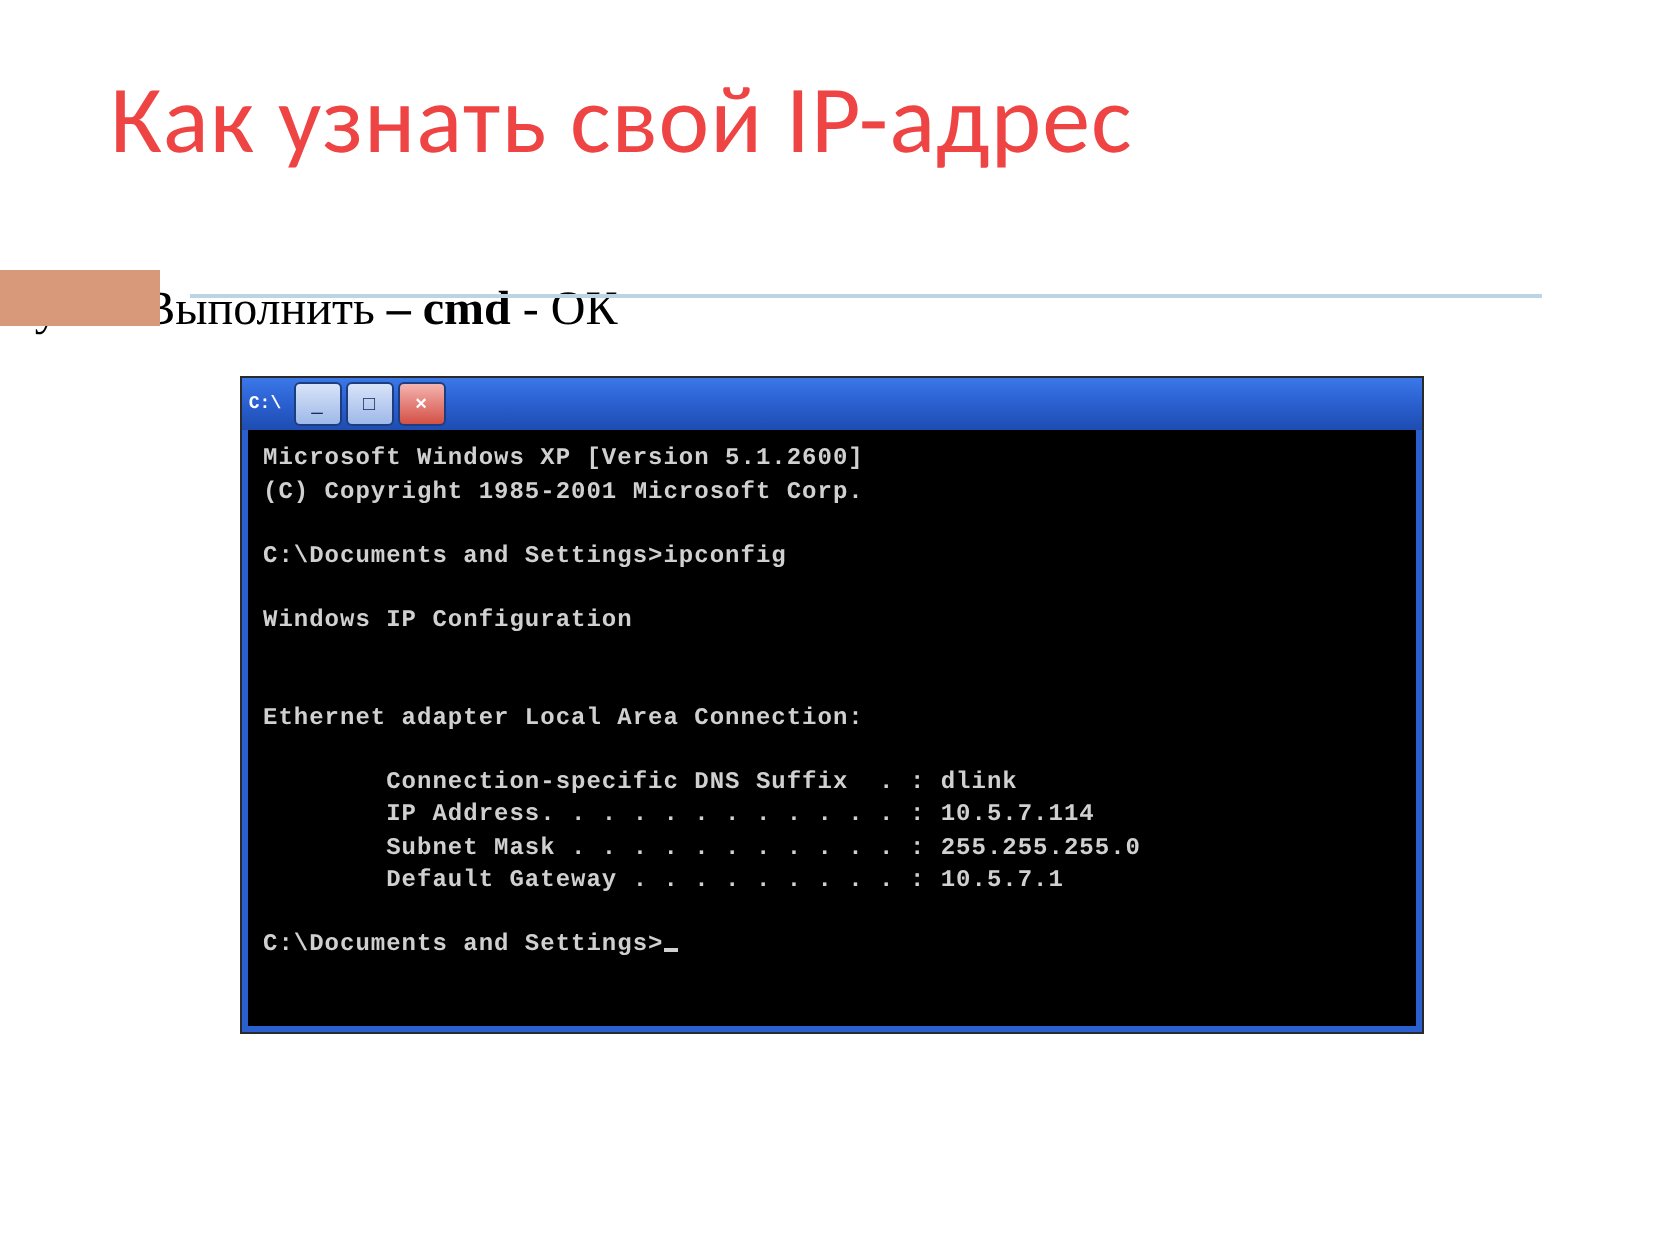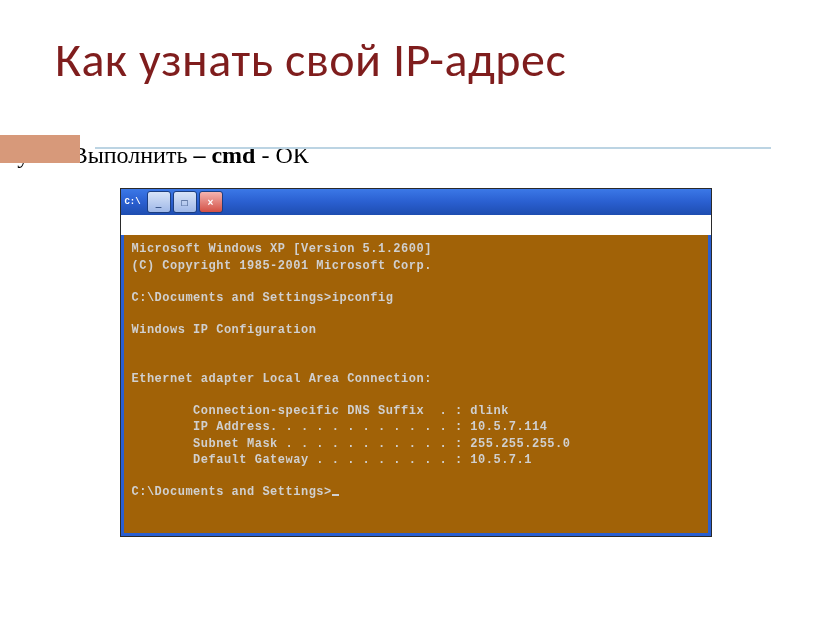--- a/index.html
+++ b/index.html
@@ -13,21 +13,21 @@
     overflow: hidden;
   }
   .slide {
     position: relative;
     width: 100%;
     height: 100%;
   }
   .title {
     font-size: 48px;
     font-weight: 300;
-    color: #7f1d1d;
+    color: #ef4444;
     margin: 30px 0 10px 55px;
     letter-spacing: 0.5px;
   }
   .accent-bar {
     position: absolute;
     left: 0;
     top: 105px;
     width: 80px;
     height: 28px;
     background: #d7997a;
@@ -96,33 +96,32 @@
     justify-content: center;
     color: #0c2a60;
     font-family: "Tahoma",sans-serif;
   }
   .tb-btn.close {
     background: linear-gradient(180deg,#f5b4b0,#d35045);
     color: #fff;
     font-weight: 700;
   }
   .console {
-    background: #a16207;
+    background: #000000;
     color: #d0d0d0;
     font-size: 12px;
     line-height: 1.35;
     padding: 6px 8px 12px;
     min-height: 280px;
     border-left: 3px solid #2a5fd0;
     border-right: 3px solid #2a5fd0;
     border-bottom: 3px solid #2a5fd0;
     letter-spacing: 0.5px;
     font-weight: 700;
     white-space: pre;
-    margin-top: 20px;
   }
   .cursor {
     display:inline-block;
     width:7px;
     height:2px;
     background:#d0d0d0;
     vertical-align: -1px;
   }
 </style>
 </head>

